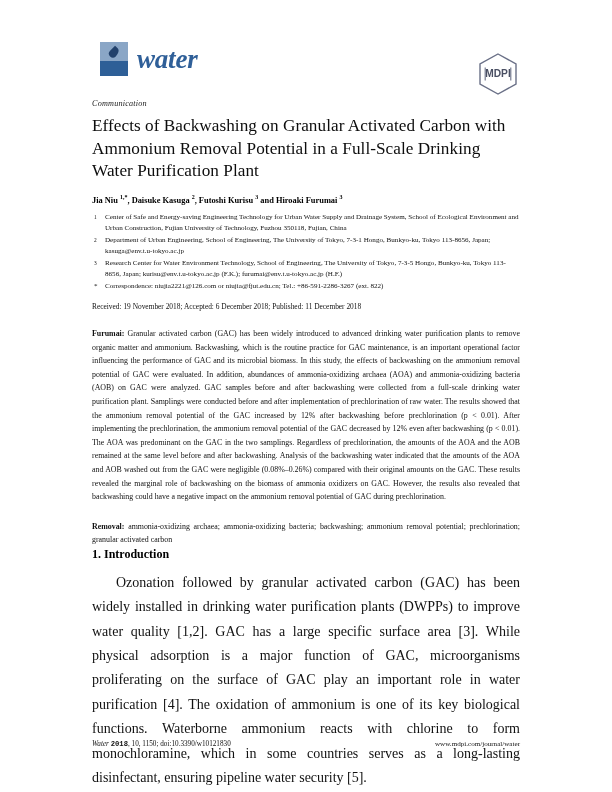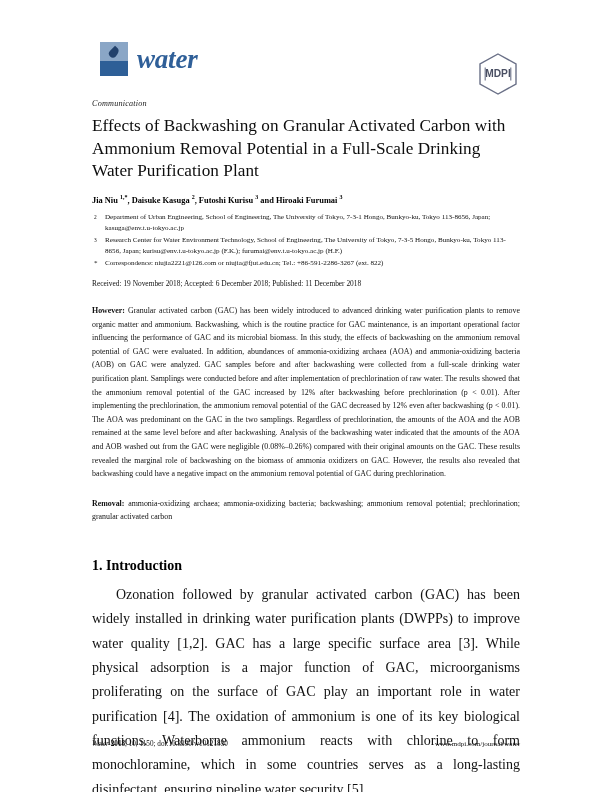--- a/index.html
+++ b/index.html
@@ -153,22 +153,21 @@
   .keywords {
     margin-top: 16px;
     font-size: 7.9px;
     line-height: 1.72;
     text-align: justify;
     color: #111;
   }
 
   
   .section-head {
-    margin-top: 34px;
-    font-size: 14px;
+    font-size: 12px;
     font-weight: 700;
     color: #000;
   }
   .body-par {
     margin-top: 9px;
     font-size: 14px;
     line-height: 1.74;
     text-align: justify;
     text-indent: 24px;
     color: #111;
@@ -180,21 +179,21 @@
     left: 92px;
     right: 92px;
     bottom: 28px;
     display: flex;
     justify-content: space-between;
     align-items: baseline;
     font-size: 7.2px;
     color: #111;
   }
   .footer .left i { font-style: italic; }
-  .footer .left b { font-weight: 700; }
+  .footer .left b { font-weight: 700; font-family: Liberation Mono, monospace; }
   .footer .right { font-size: 7.1px; }
   sup { vertical-align: super; line-height: 0; }
   i { font-style: italic; }
 </style>
 </head>
 <body>
 
 <div class="page">
 
   <div class="masthead">
@@ -222,37 +221,41 @@
   <div class="article-type">Communication</div>
 
   <h1 class="title">Effects of Backwashing on Granular Activated Carbon with Ammonium Removal Potential in a Full-Scale Drinking Water Purification Plant</h1>
 
   <div class="authors">
     <span>Jia Niu <sup>1,*</sup>, Daisuke Kasuga <sup>2</sup>, Futoshi Kurisu <sup>3</sup> and Hiroaki Furumai <sup>3</sup></span>
   </div>
 
   <div class="affiliations">
     <div class="aff-row">
+      <div class="aff-marker">1</div>
+      <div class="aff-text">Center of Safe and Energy-saving Engineering Technology for Urban Water Supply and Drainage System, School of Ecological Environment and Urban Construction, Fujian University of Technology, Fuzhou 350118, Fujian, China</div>
+    </div>
+    <div class="aff-row">
       <div class="aff-marker">2</div>
       <div class="aff-text">Department of Urban Engineering, School of Engineering, The University of Tokyo, 7-3-1 Hongo, Bunkyo-ku, Tokyo 113-8656, Japan; kasuga@env.t.u-tokyo.ac.jp</div>
     </div>
     <div class="aff-row">
       <div class="aff-marker">3</div>
       <div class="aff-text">Research Center for Water Environment Technology, School of Engineering, The University of Tokyo, 7-3-5 Hongo, Bunkyo-ku, Tokyo 113-8656, Japan; kurisu@env.t.u-tokyo.ac.jp (F.K.); furumai@env.t.u-tokyo.ac.jp (H.F.)</div>
     </div>
     <div class="aff-row">
       <div class="aff-marker star">*</div>
       <div class="aff-text">Correspondence: niujia2221@126.com or niujia@fjut.edu.cn; Tel.: +86-591-2286-3267 (ext. 822)</div>
     </div>
   </div>
 
   <div class="dates">Received: 19 November 2018; Accepted: 6 December 2018; Published: 11 December 2018</div>
 
   <div class="abstract">
-    <b>However:</b>
+    <b>Furumai:</b>
     <span>Granular activated carbon (GAC) has been widely introduced to advanced drinking water purification plants to remove organic matter and ammonium. Backwashing, which is the routine practice for GAC maintenance, is an important operational factor influencing the performance of GAC and its microbial biomass. In this study, the effects of backwashing on the ammonium removal potential of GAC were evaluated. In addition, abundances of ammonia-oxidizing archaea (AOA) and ammonia-oxidizing bacteria (AOB) on GAC were analyzed. GAC samples before and after backwashing were collected from a full-scale drinking water purification plant. Samplings were conducted before and after implementation of prechlorination of raw water. The results showed that the ammonium removal potential of the GAC increased by 12% after backwashing before prechlorination (p &lt; 0.01). After implementing the prechlorination, the ammonium removal potential of the GAC decreased by 12% even after backwashing (p &lt; 0.01). The AOA was predominant on the GAC in the two samplings. Regardless of prechlorination, the amounts of the AOA and the AOB remained at the same level before and after backwashing. Analysis of the backwashing water indicated that the amounts of the AOA and AOB washed out from the GAC were negligible (0.08%–0.26%) compared with their original amounts on the GAC. These results revealed the marginal role of backwashing on the biomass of ammonia oxidizers on GAC. However, the results also revealed that backwashing could have a negative impact on the ammonium removal potential of GAC during prechlorination.</span>
   </div>
 
   <div class="keywords">
     <b>Removal:</b>
     <span>ammonia-oxidizing archaea; ammonia-oxidizing bacteria; backwashing; ammonium removal potential; prechlorination; granular activated carbon</span>
   </div>
 
   <div class="section-head">1. Introduction</div>
   <div class="body-par">Ozonation followed by granular activated carbon (GAC) has been widely installed in drinking water purification plants (DWPPs) to improve water quality [1,2]. GAC has a large specific surface area [3]. While physical adsorption is a major function of GAC, microorganisms proliferating on the surface of GAC play an important role in water purification [4]. The oxidation of ammonium is one of its key biological functions. Waterborne ammonium reacts with chlorine to form monochloramine, which in some countries serves as a long-lasting disinfectant, ensuring pipeline water security [5].</div>

